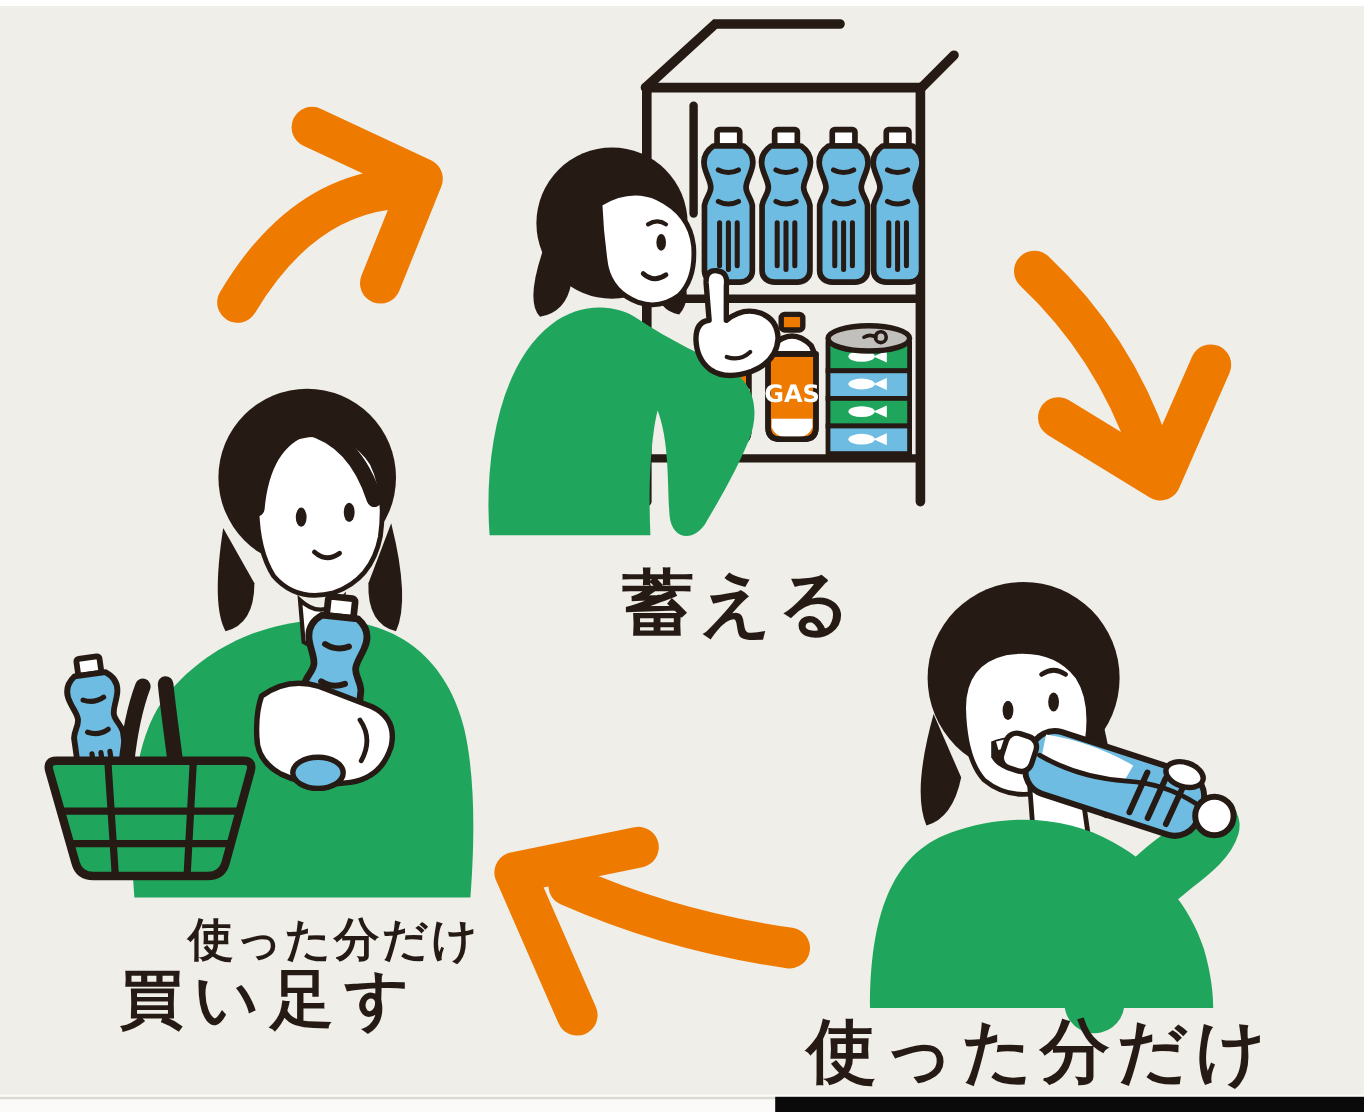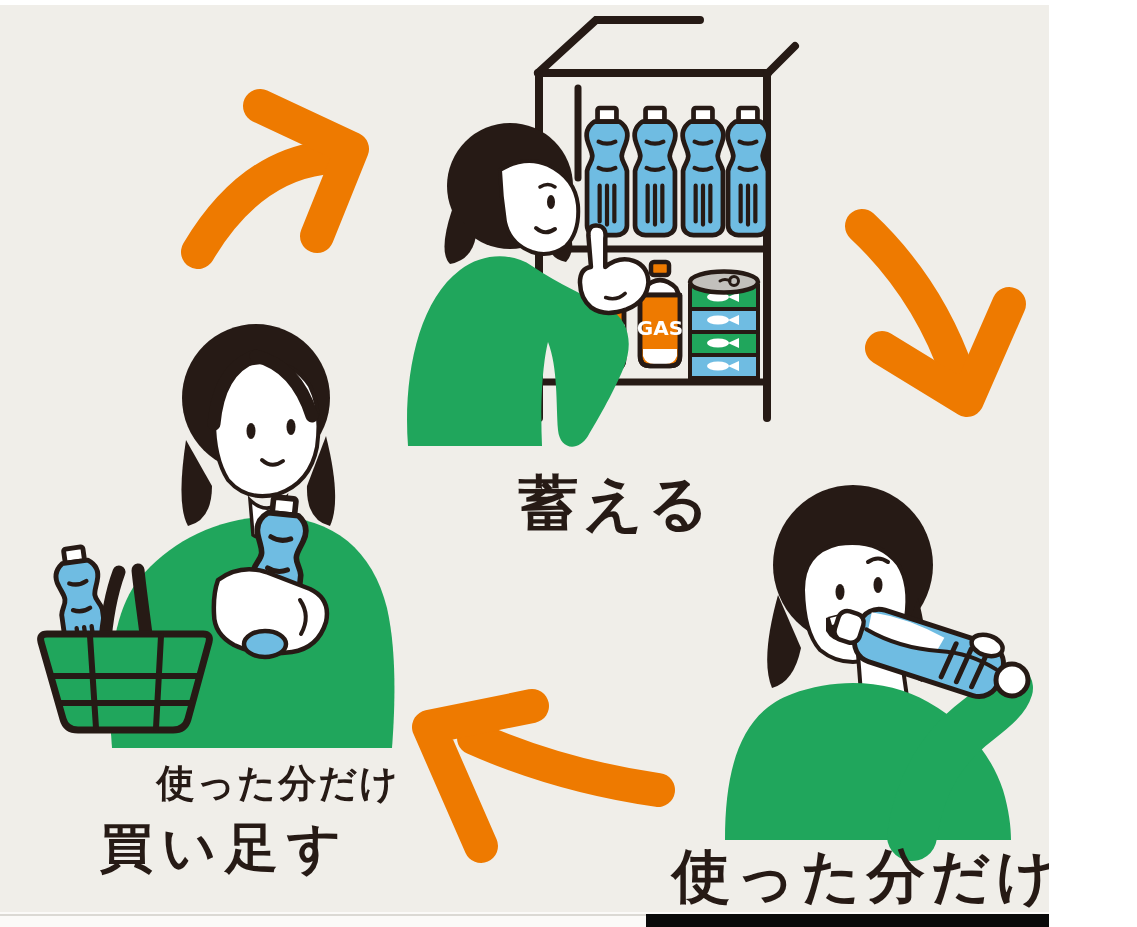--- a/index.html
+++ b/index.html
@@ -1,36 +1,36 @@
 <!DOCTYPE html>
 <html><head>
 <meta charset="utf-8">
 <style>
   html,body{margin:0;padding:0;background:#fff;}
   .stage{
     position:relative;
-    width:1049px;height:927px;
+    width:1137px;height:927px;
     overflow:hidden;
     background:#F0EEE9;
     font-family:"DejaVu Sans",sans-serif;
   }
   .stage svg{position:absolute;left:0;top:0;}
   .step-label{
     position:absolute;
     color:#261A15;
     font-weight:800;
     text-align:center;
     line-height:1.05;
     white-space:nowrap;
   }
   #label-stock{left:440px;top:472px;width:352px;font-size:60px;letter-spacing:4px;}
   #label-use{left:672px;top:846px;width:360px;font-size:58px;letter-spacing:6px;}
   #label-restock{left:50px;top:764px;width:350px;}
   #label-restock .line1{font-size:38px;letter-spacing:2px;font-weight:800;text-align:right;}
-  #label-restock .line2{font-size:53px;letter-spacing:9px;font-weight:800;margin-top:16px;}
+  #label-restock .line2{font-size:53px;letter-spacing:9px;font-weight:800;margin-top:2px;}
   .top-strip{position:absolute;left:0;top:0;width:1137px;height:5px;background:#FFFFFF;}
   .bottom-strip{position:absolute;left:0;top:912px;width:1137px;height:15px;background:#FBFAF8;}
   .bottom-line{position:absolute;left:0;top:914px;width:1137px;height:2px;background:#DBD9D4;}
   .footer-bar{position:absolute;left:646px;top:914px;width:491px;height:13px;background:#0A0A0A;}
 </style>
 </head>
 <body>
 
 <div class="stage">
 

